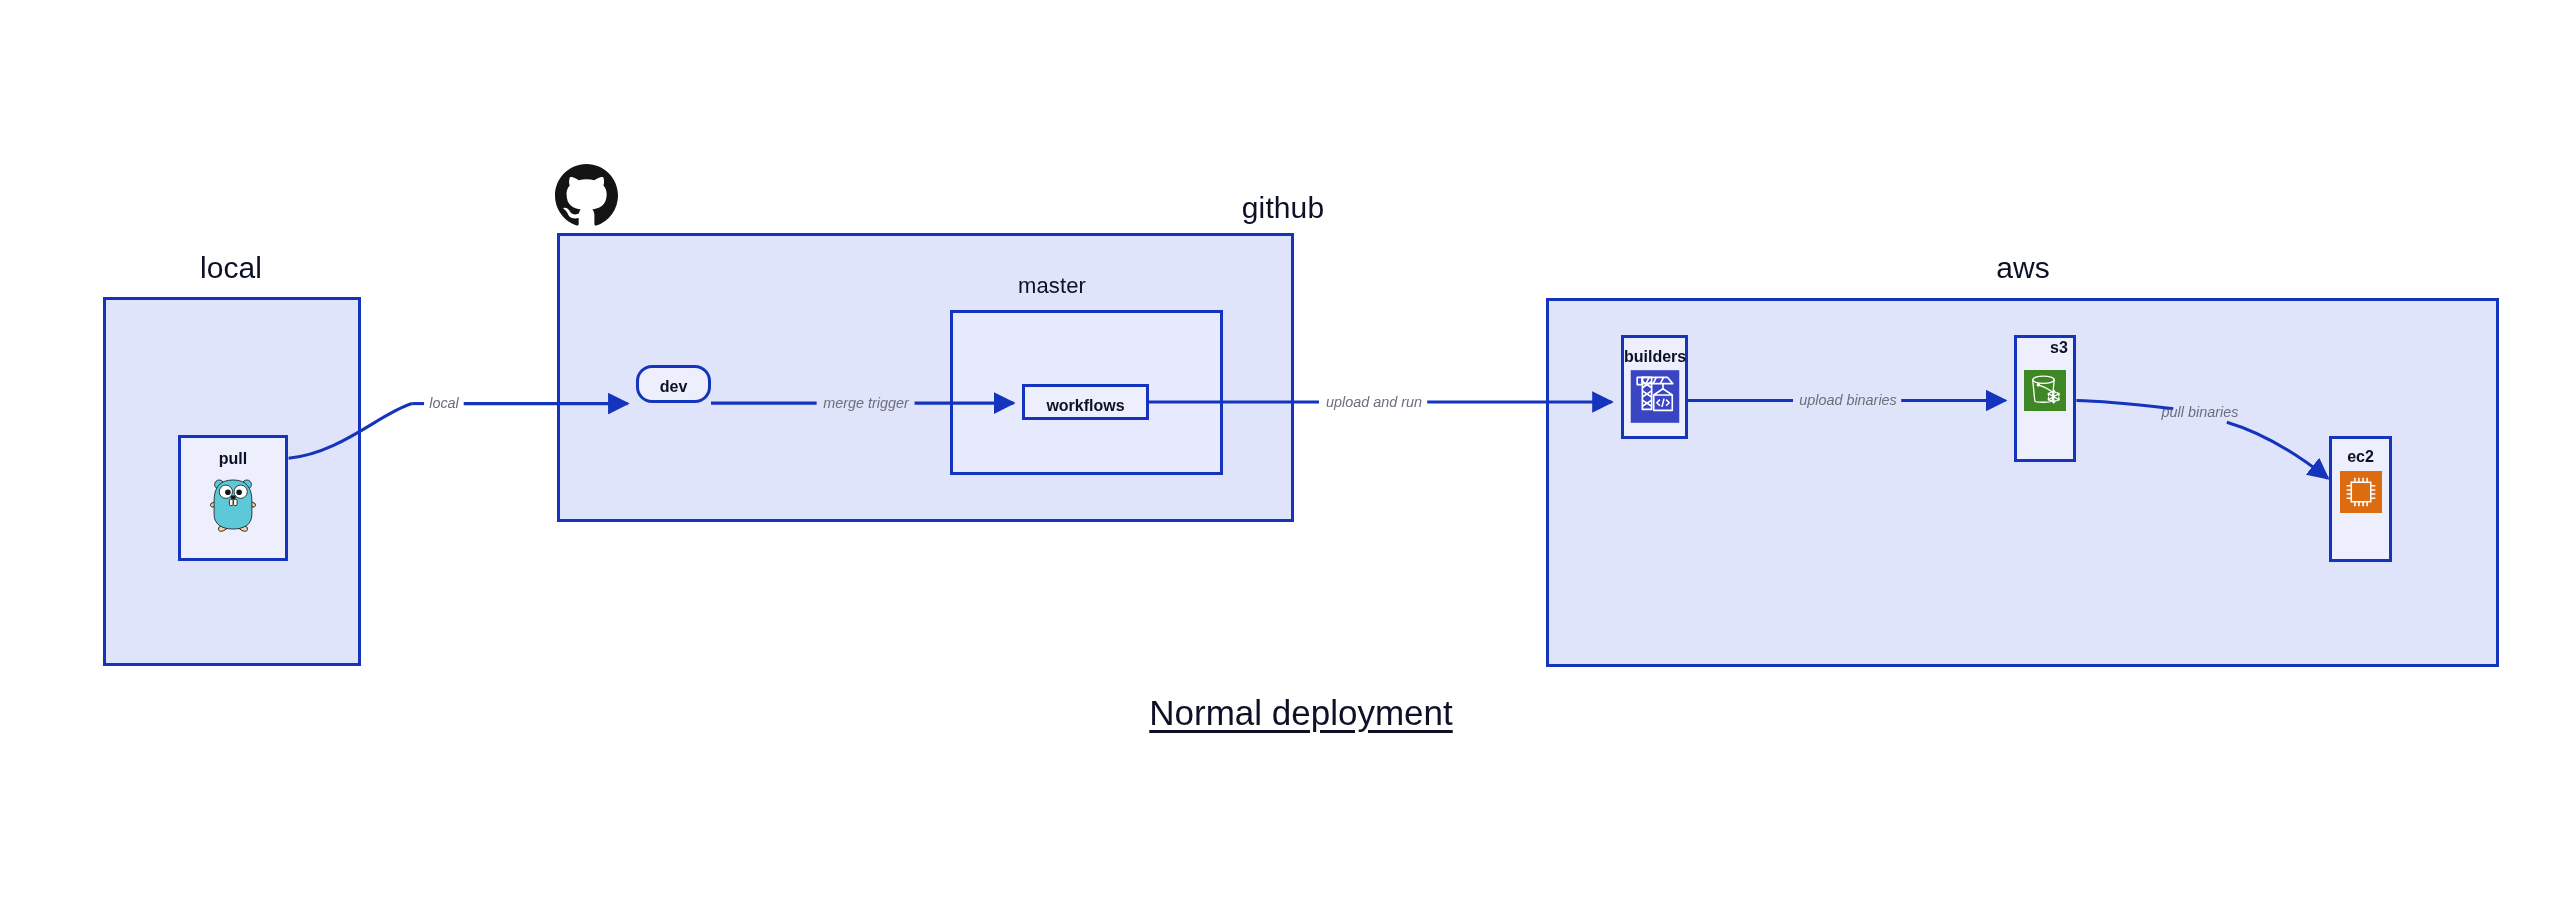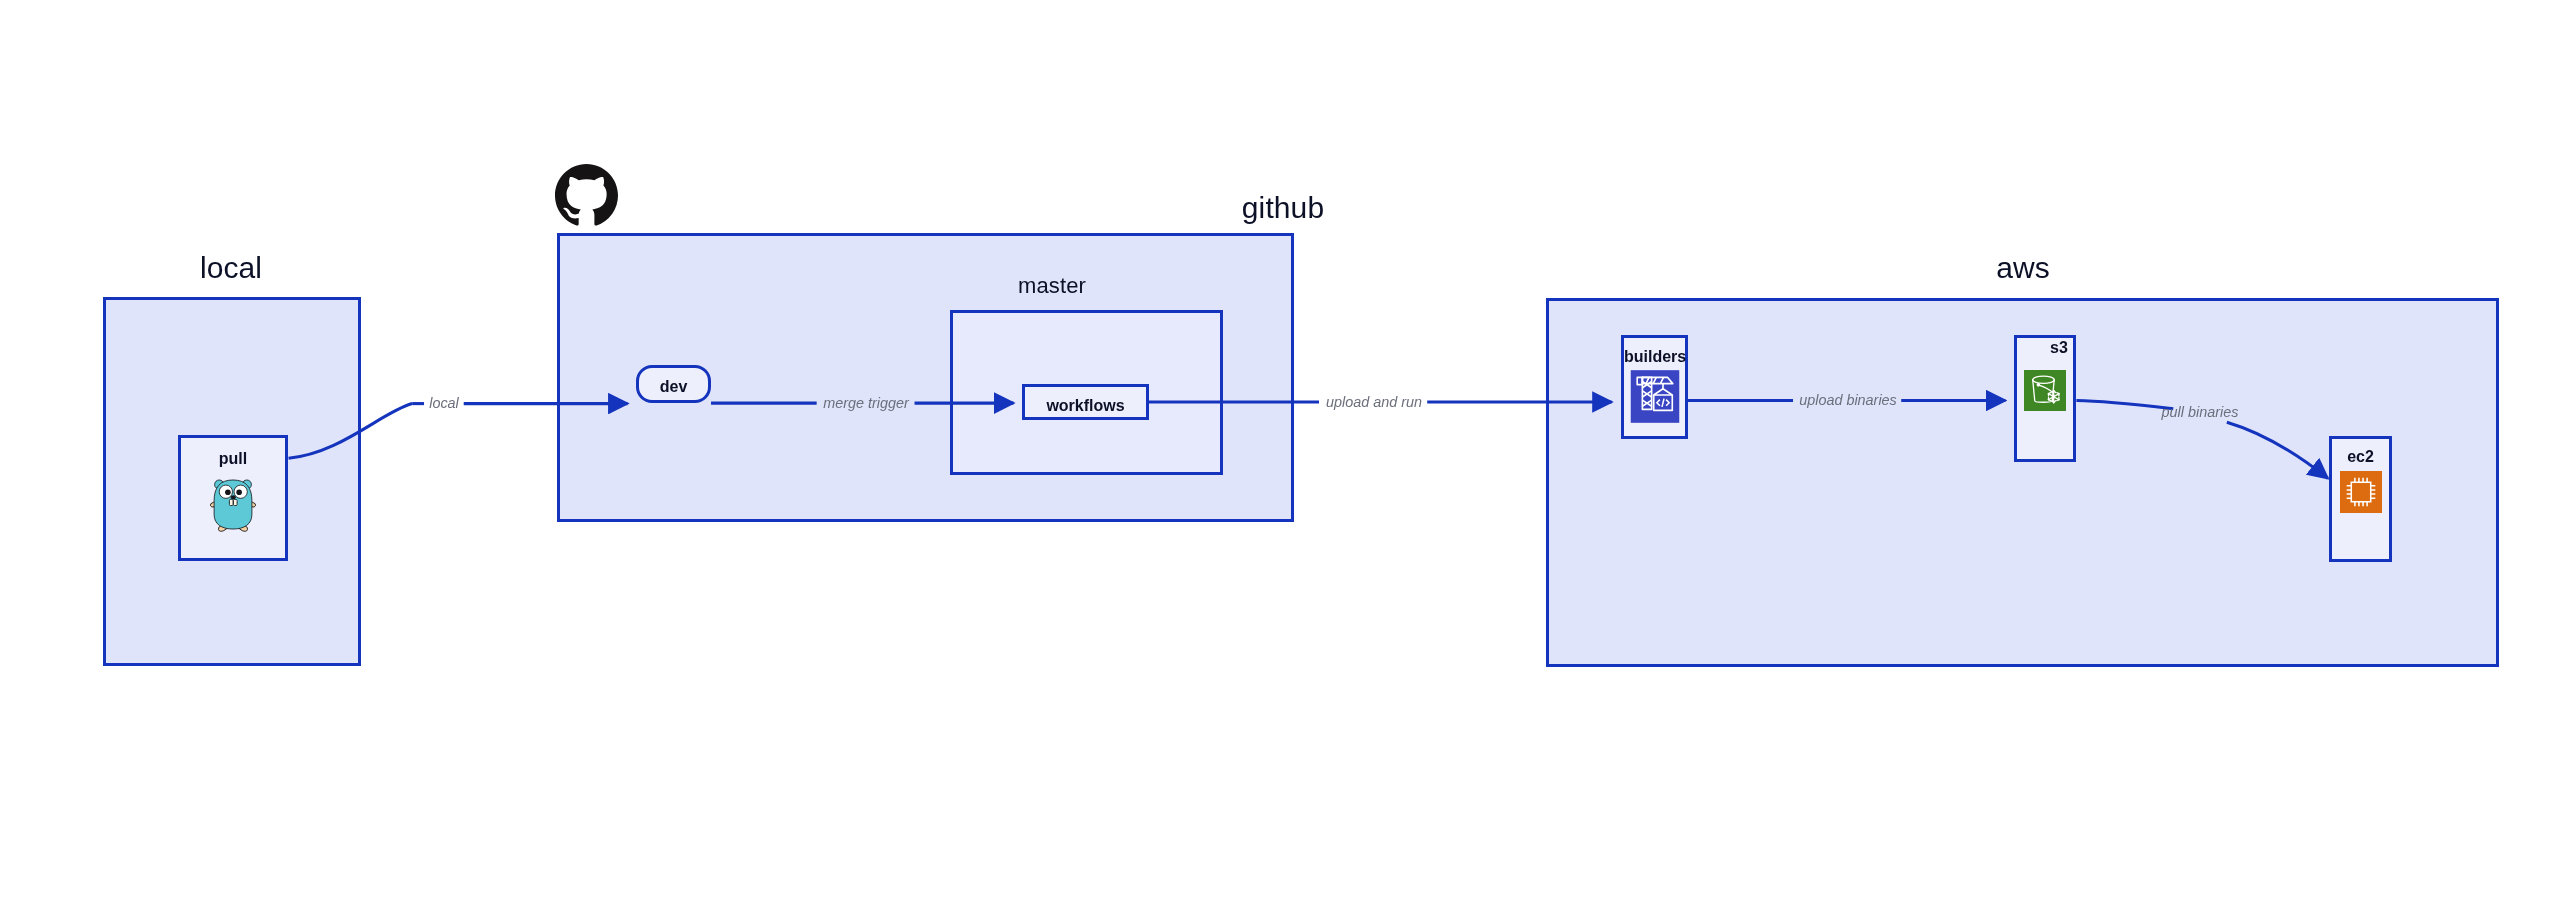--- a/index.html
+++ b/index.html
@@ -252,15 +252,16 @@
       <path d="M 4322 819 C 4400 842 4470 890 4518 928" marker-end="url(#arrow)"></path>
     </g>
   </svg>
 
   <div class="edge-label" style="left:444px; top:403px;">local</div>
   <div class="edge-label" style="left:866px; top:403px;">merge trigger</div>
   <div class="edge-label" style="left:1374px; top:402px;">upload and run</div>
   <div class="edge-label" style="left:1848px; top:400px;">upload binaries</div>
   <div class="edge-label" style="left:2200px; top:412px;">pull binaries</div>
 
+  <div class="caption" style="left:1301px; top:693px;">Normal deployment</div>
 
 </div>
 
 
 </body></html>

